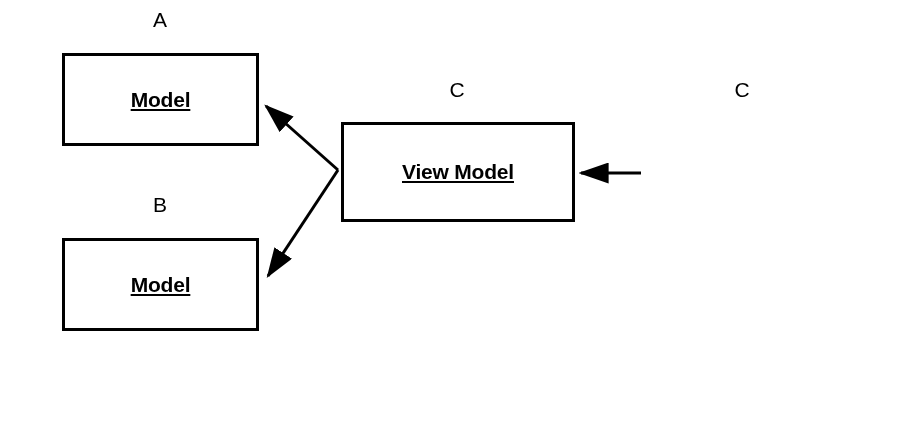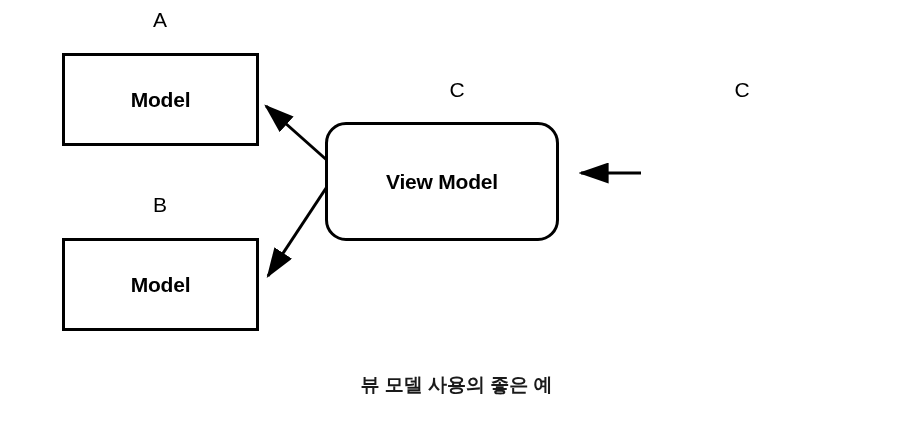--- a/index.html
+++ b/index.html
@@ -26,20 +26,21 @@
     display: flex;
     align-items: center;
     justify-content: center;
   }
   .node-label {
     font-weight: bold;
     font-size: 21px;
     letter-spacing: -0.2px;
     color: #000000;
     white-space: nowrap;
+    text-decoration: underline;
   }
   .group-tag {
     position: absolute;
     font-size: 21px;
     font-weight: normal;
     color: #000000;
     text-align: center;
     white-space: nowrap;
   }
   #edges-layer {
@@ -58,21 +59,21 @@
     text-align: center;
     font-size: 19px;
     font-weight: bold;
     color: #1a1a1a;
     white-space: nowrap;
   }
 
   
   #box-model-a { left: 62px;  top: 53px;  width: 197px; height: 93px; }
   #box-model-b { left: 62px;  top: 238px; width: 197px; height: 93px; }
-  #box-viewmodel { left: 325px; top: 122px; width: 234px; height: 119px; border-radius: 21px; }
+  #box-viewmodel { left: 341px; top: 122px; width: 234px; height: 100px; }
   #box-view    { left: 642px; top: 122px; width: 201px; height: 96px; }
 
   
   #tag-a  { left: 130px; top: 8px;  width: 60px; }
   #tag-b  { left: 130px; top: 193px; width: 60px; }
   #tag-c1 { left: 427px; top: 78px; width: 60px; }
   #tag-c2 { left: 712px; top: 78px; width: 60px; }
 </style>
 </head>
 <body>
@@ -104,15 +105,14 @@
 
   <div class="node-box" id="box-model-b">
     <span class="node-label">Model</span>
   </div>
 
   <div class="node-box" id="box-viewmodel">
     <span class="node-label">View Model</span>
   </div>
 
 
-  <div class="caption">뷰 모델 사용의 좋은 예</div>
 
 </div>
 
 </body></html>

